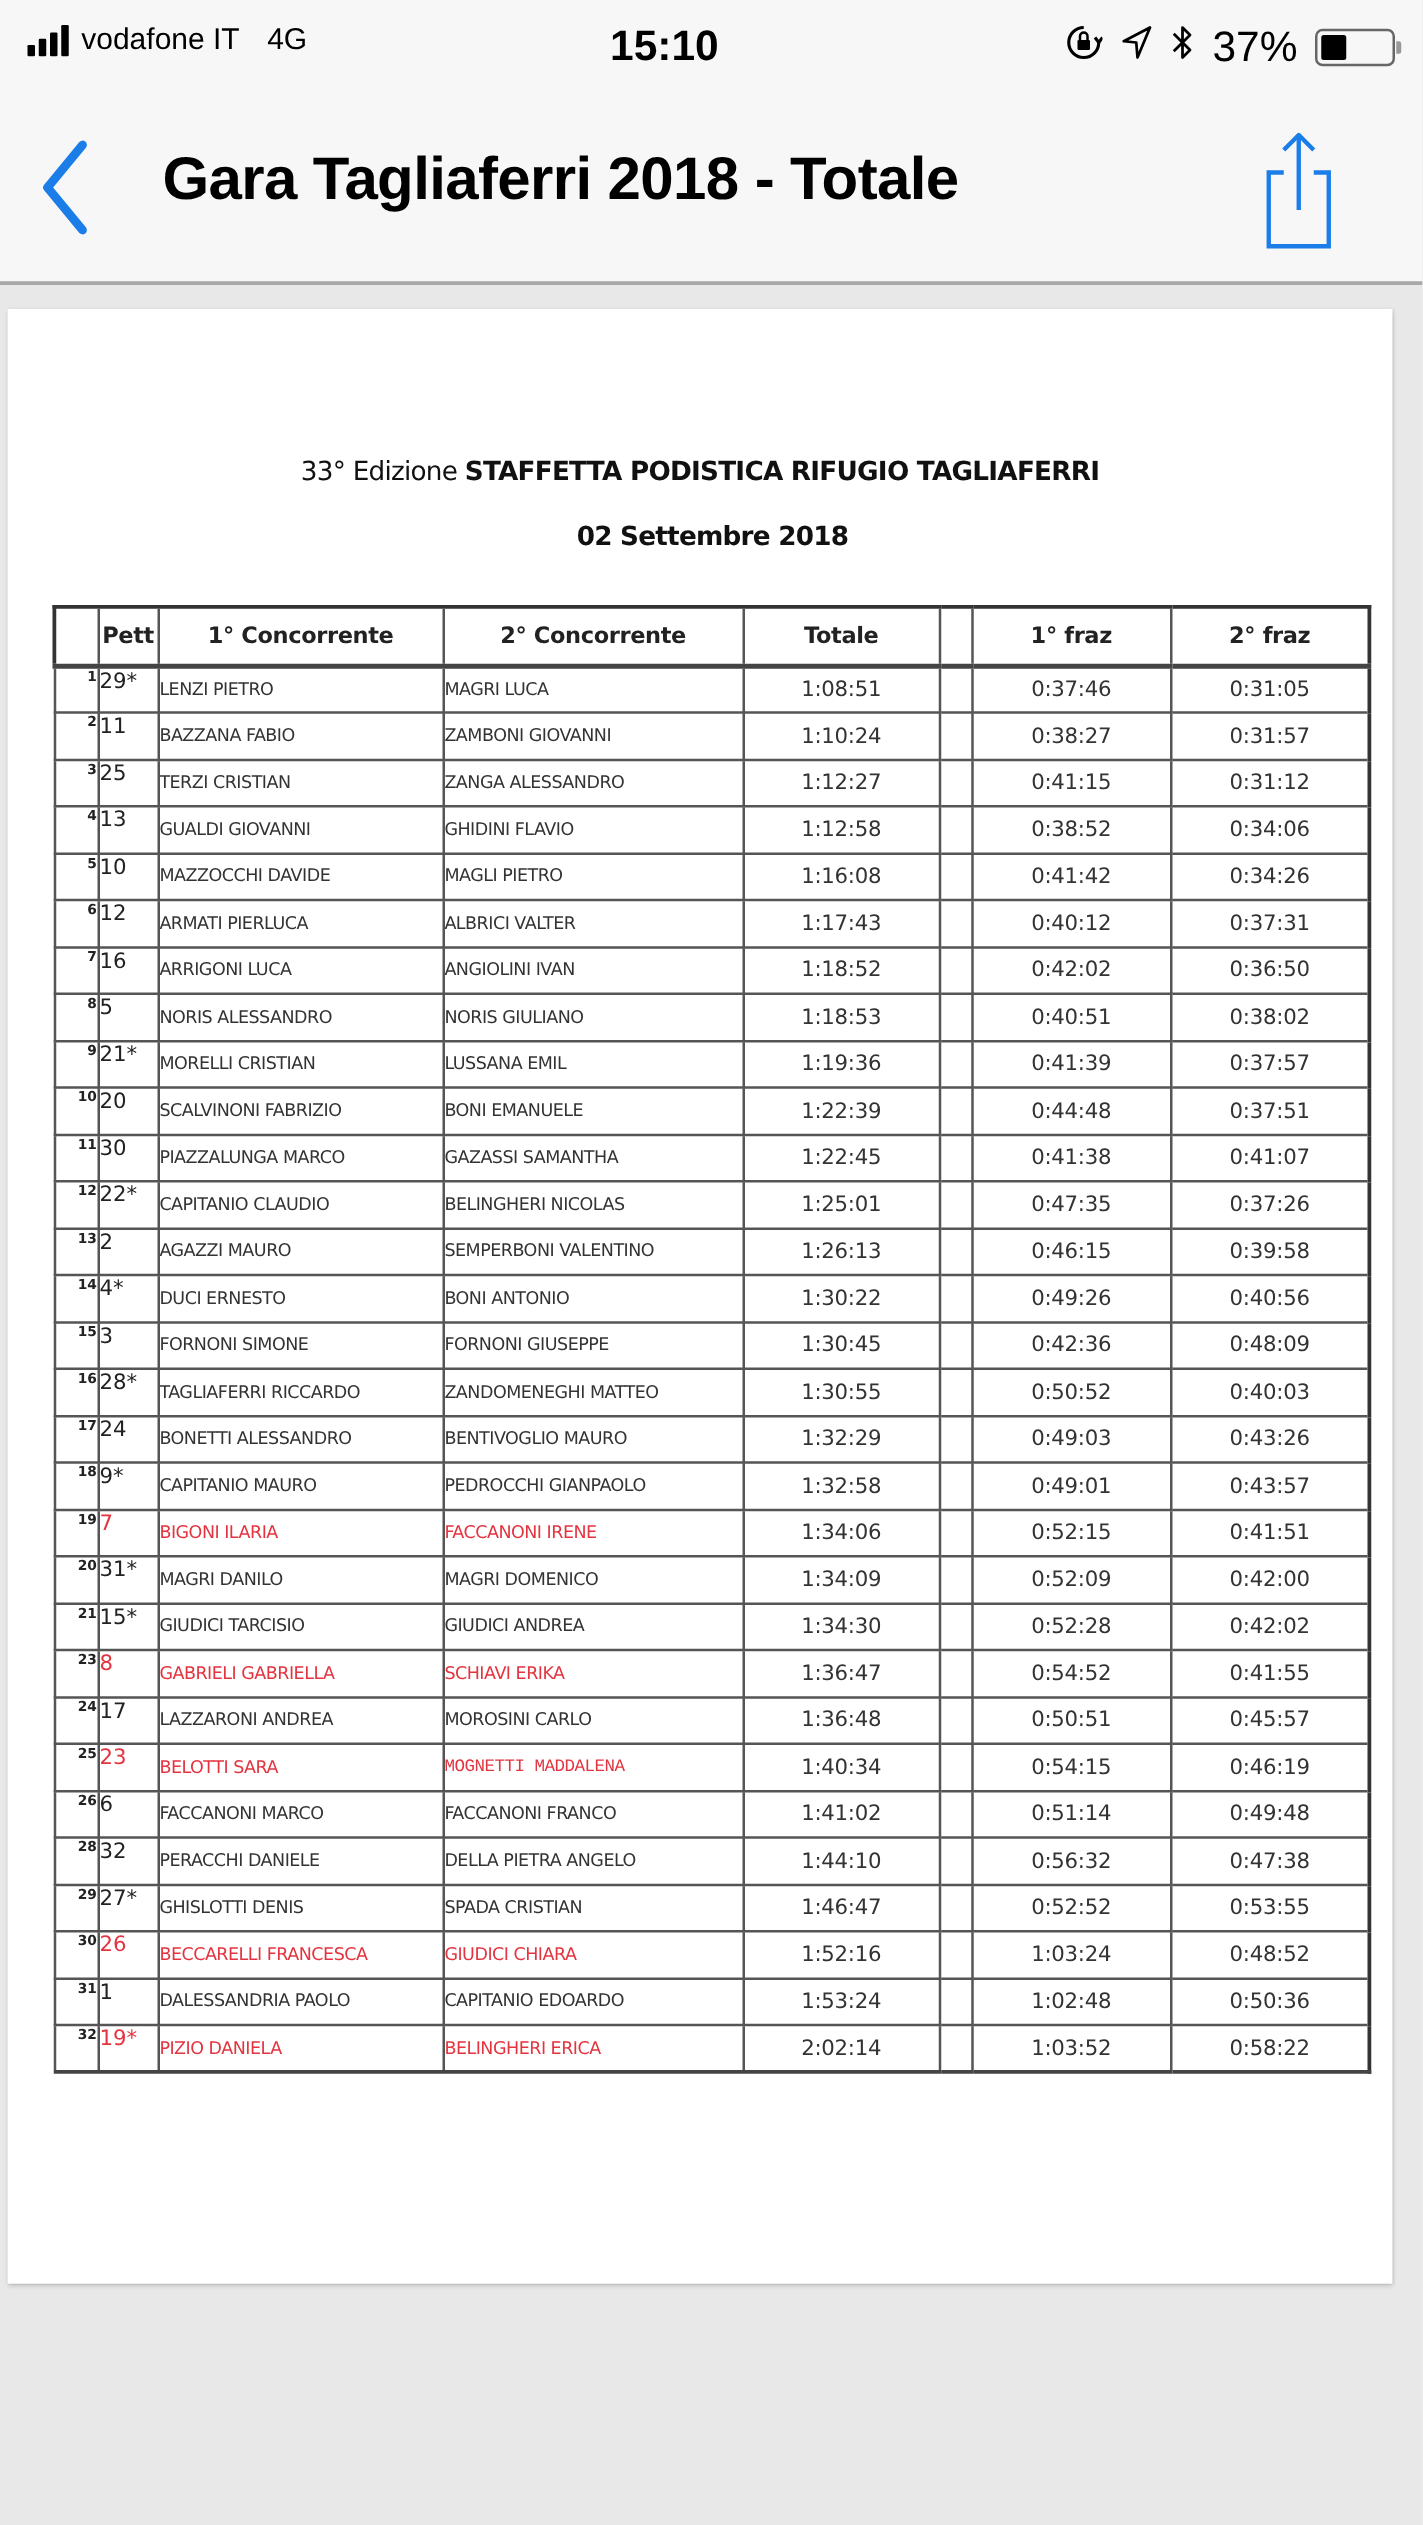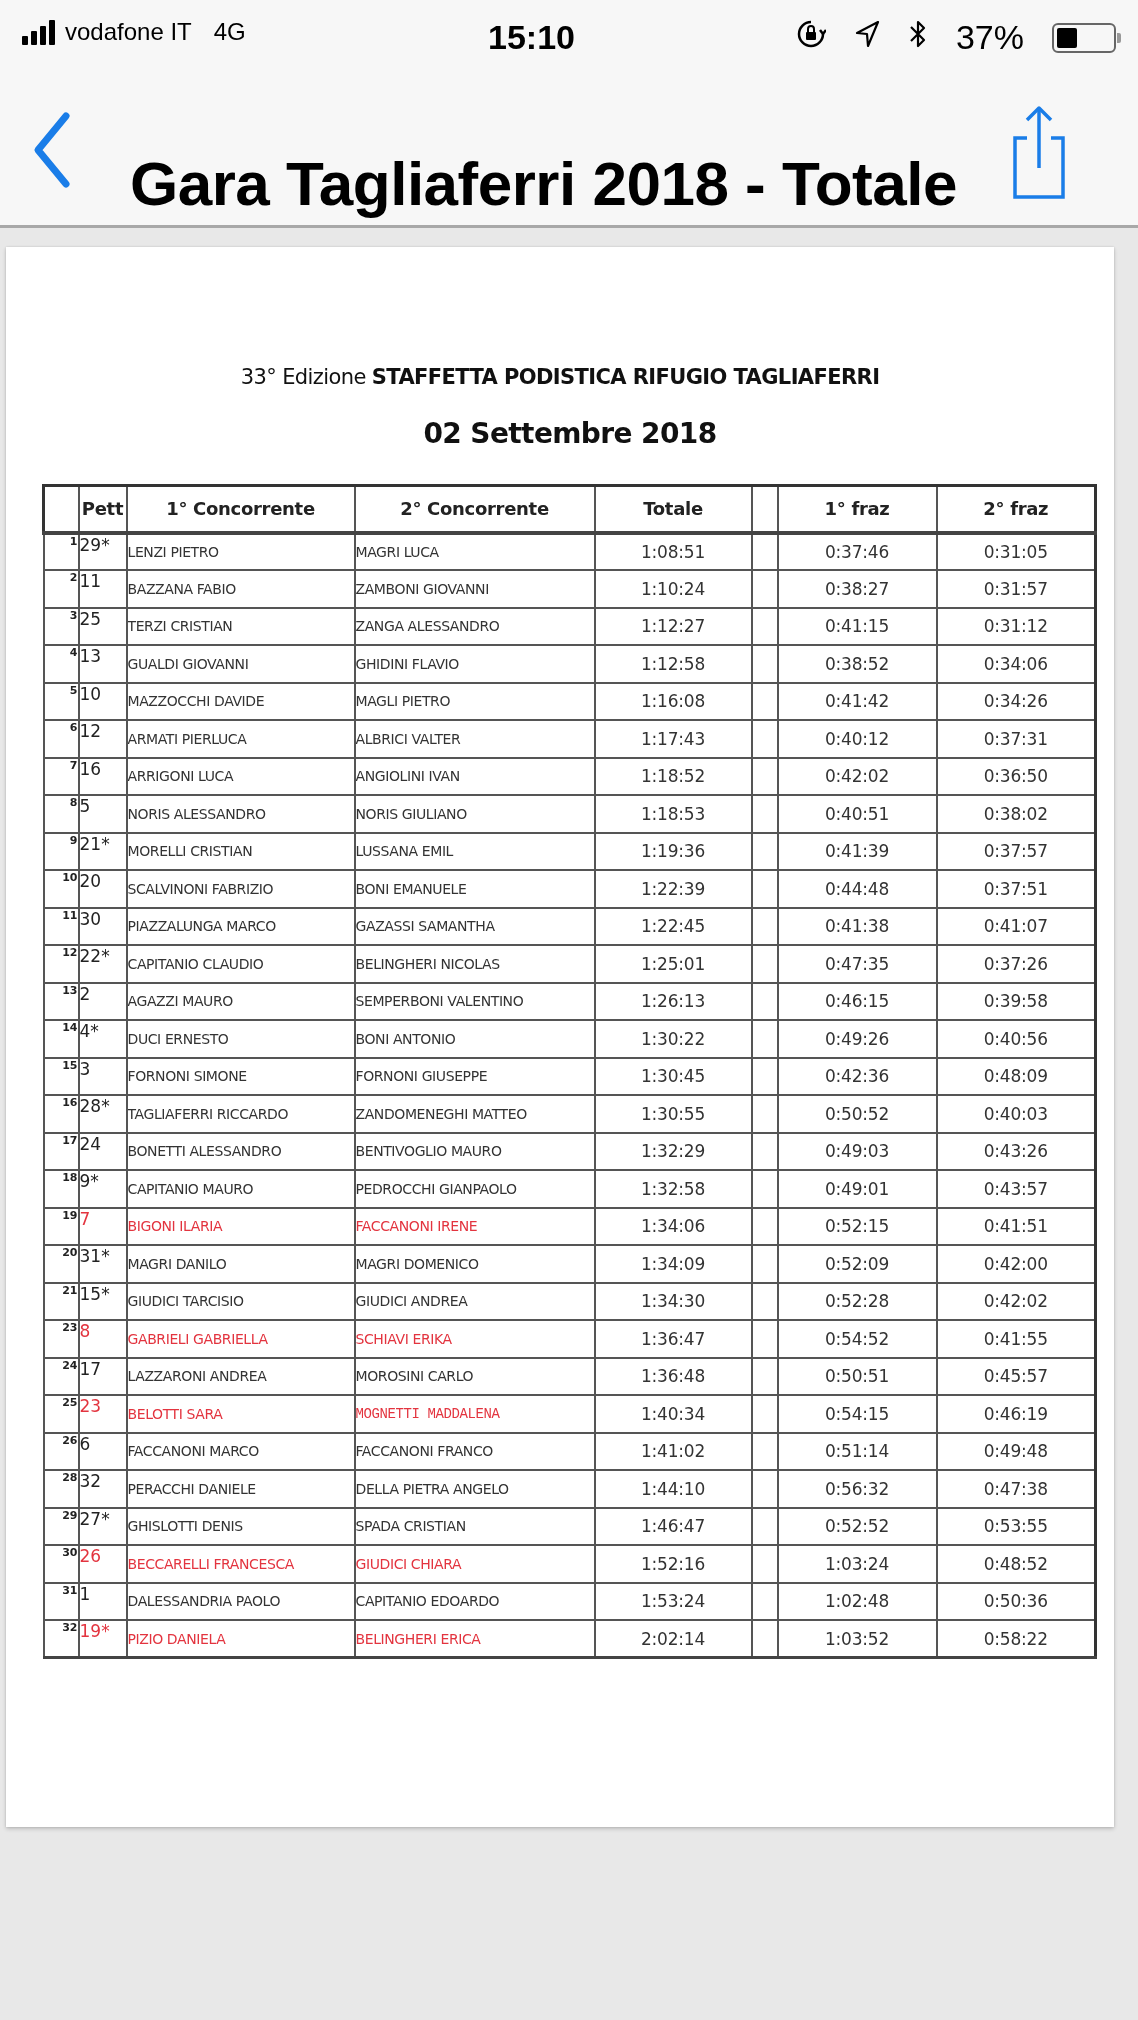--- a/index.html
+++ b/index.html
@@ -6,37 +6,37 @@
   html, body { width: 1138px; height: 2020px; overflow: hidden; background: #e8e8e8; }
   body { font-family: "Liberation Sans", sans-serif; position: relative; }
 
   .statusbar { position: absolute; left: 0; top: 0; width: 1138px; height: 80px; background: #f7f7f7; }
   .sb-left { position: absolute; left: 22px; top: 18px; display: flex; align-items: center; font-size: 24px; color: #000; }
   .signal { display: flex; align-items: flex-end; gap: 3px; height: 26px; margin-right: 10px; }
   .signal span { display: block; width: 6px; background: #000; border-radius: 1px; }
   .sb-carrier { margin-right: 22px; }
   .sb-time { position: absolute; left: 0; width: 1138px; top: 18px; text-align: center; font-size: 34px; font-weight: bold; color: #000; pointer-events: none; }
   .sb-time span { margin-left: -75px; }
-  .sb-right { position: absolute; right: 22px; top: 18px; display: flex; align-items: center; gap: 28px; font-size: 34px; color: #000; }
+  .sb-right { position: absolute; right: 22px; top: 18px; display: flex; align-items: center; gap: 14px; font-size: 34px; color: #000; }
   .sb-icon { font-size: 30px; }
   .battery { width: 64px; height: 30px; border: 2px solid #666; border-radius: 6px; position: relative; padding: 3px; }
   .battery .fill { height: 100%; background: #000; border-radius: 2px; }
   .battery::after { content: ""; position: absolute; right: -7px; top: 8px; width: 4px; height: 10px; background: #999; border-radius: 0 2px 2px 0; }
 
   .navbar { position: absolute; left: 0; top: 80px; width: 1138px; height: 148px; background: #f7f7f7; border-bottom: 3px solid #a8a8a8; }
   .back-btn { position: absolute; left: 28px; top: 30px; width: 50px; height: 80px; cursor: pointer; }
-  .nav-title { position: absolute; left: 130px; top: 36px; font-size: 62px; font-weight: bold; color: #000; letter-spacing: -0.5px; margin-top: 32px; }
+  .nav-title { position: absolute; left: 130px; top: 36px; font-size: 48px; font-weight: bold; color: #000; letter-spacing: -0.5px; }
   .share-btn { position: absolute; left: 1005px; top: 22px; width: 70px; height: 100px; cursor: pointer; }
 
   .viewer { position: absolute; left: 0; top: 231px; width: 1138px; height: 1789px; background: #e8e8e8; }
   .page { position: absolute; left: 6px; top: 16px; width: 1108px; height: 1580px; background: #fff; box-shadow: 0 2px 4px rgba(0,0,0,0.18), 0 0 2px rgba(0,0,0,0.12); }
 
   .doc-title { position: absolute; left: 0; width: 1108px; top: 118px; text-align: center; font-size: 21px; color: #111; font-family: "DejaVu Sans", sans-serif; letter-spacing: -0.6px; }
   .doc-title b { font-weight: bold; }
-  .doc-date { position: absolute; left: 0; width: 1108px; top: 170px; text-align: center; font-size: 28px; font-weight: bold; color: #111; font-family: "DejaVu Sans", sans-serif; letter-spacing: -0.6px; padding-left: 20px; }
+  .doc-date { position: absolute; left: 0; width: 1108px; top: 170px; text-align: center; font-size: 21px; font-weight: bold; color: #111; font-family: "DejaVu Sans", sans-serif; letter-spacing: -0.6px; padding-left: 20px; }
 
   table.results { position: absolute; left: 36px; top: 237px; width: 1052px; border-collapse: collapse; table-layout: fixed; font-family: "DejaVu Sans", sans-serif; color: #222; }
   table.results th, table.results td { border: 2px solid #555; height: 37.5px; padding: 0; }
   table.results thead tr { height: 47px; }
   table.results thead th { border-top: 3px solid #333; border-bottom: 4px solid #444; font-size: 18px; font-weight: bold; text-align: center; height: 47px; letter-spacing: -0.3px; }
   table.results th:first-child { border-left: 3px solid #333; }
   table.results th:last-child, table.results td:last-child { border-right: 3px solid #333; }
   table.results tbody tr:last-child td { border-bottom: 3px solid #444; }
   td.rank { font-size: 11px; font-weight: bold; text-align: right; vertical-align: top; padding: 8px 1px 0 0; border-right: 4px solid #777; border-left: 3px solid #333; }
   td.pett { font-size: 17px; text-align: left; padding: 10px 0 0 2px; vertical-align: top; border-right: 3px solid #333; }

